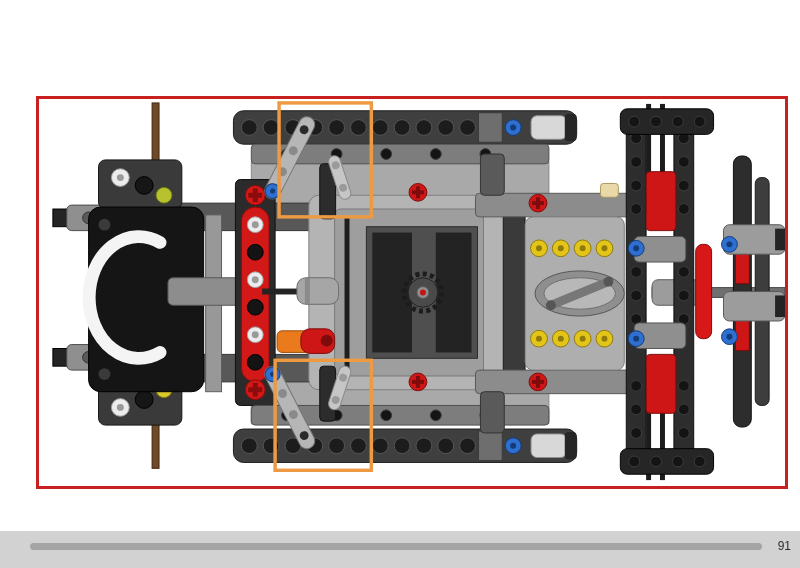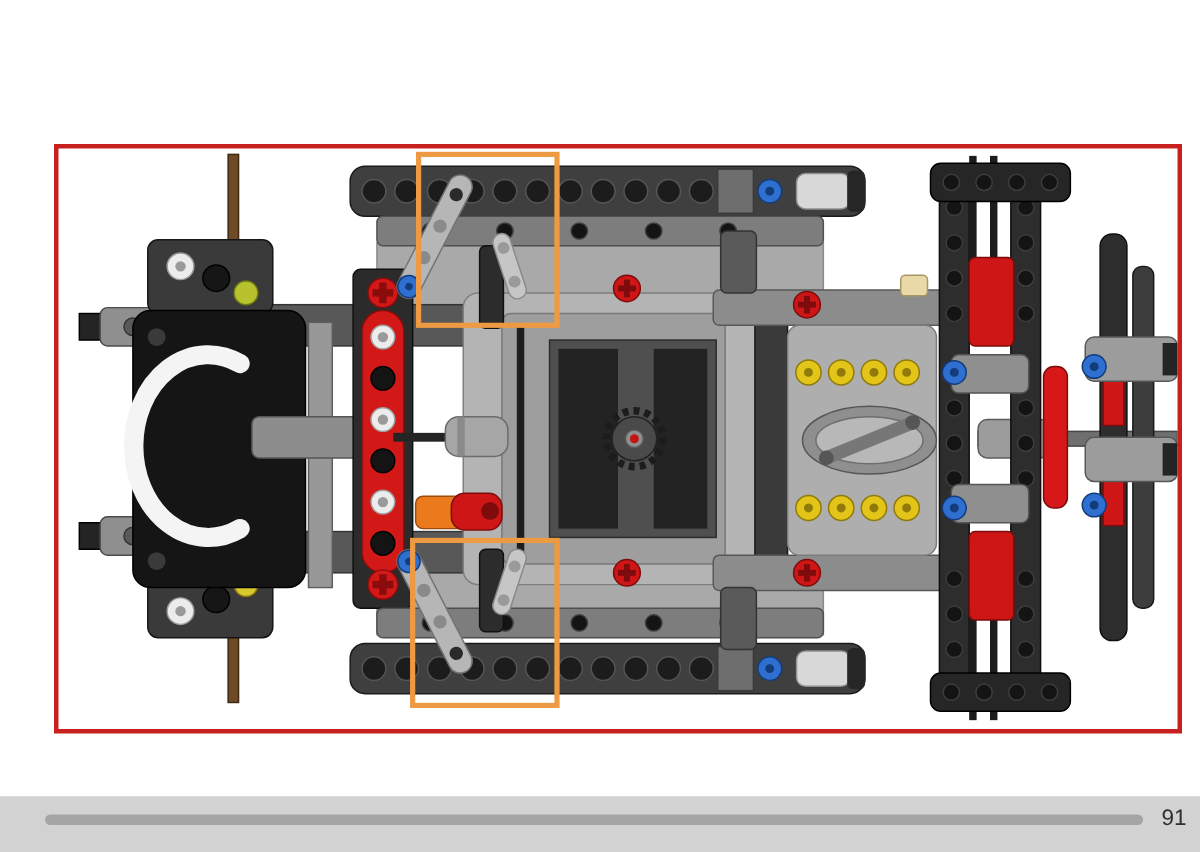--- a/index.html
+++ b/index.html
@@ -20,21 +20,21 @@
   .footer-area{
     position:absolute;left:0;top:531px;width:800px;height:37px;
     background:#d2d2d2;
   }
   .h-scrollbar{
     position:absolute;left:30px;top:12px;width:732px;height:7px;
     background:#a5a5a5;border-radius:4px;
   }
   .page-num{
     position:absolute;right:9px;top:8px;
-    font-size:15px;color:#2e2e2e;line-height:14px;margin-left:20px;
+    font-size:12px;color:#2e2e2e;line-height:14px;margin-left:20px;
   }
 </style>
 </head>
 <body>
 
 <div class="page-canvas">
   <div class="step-frame">
     <svg viewBox="0 0 752 394" preserveAspectRatio="none">
       <defs>
         <g id="hole">

